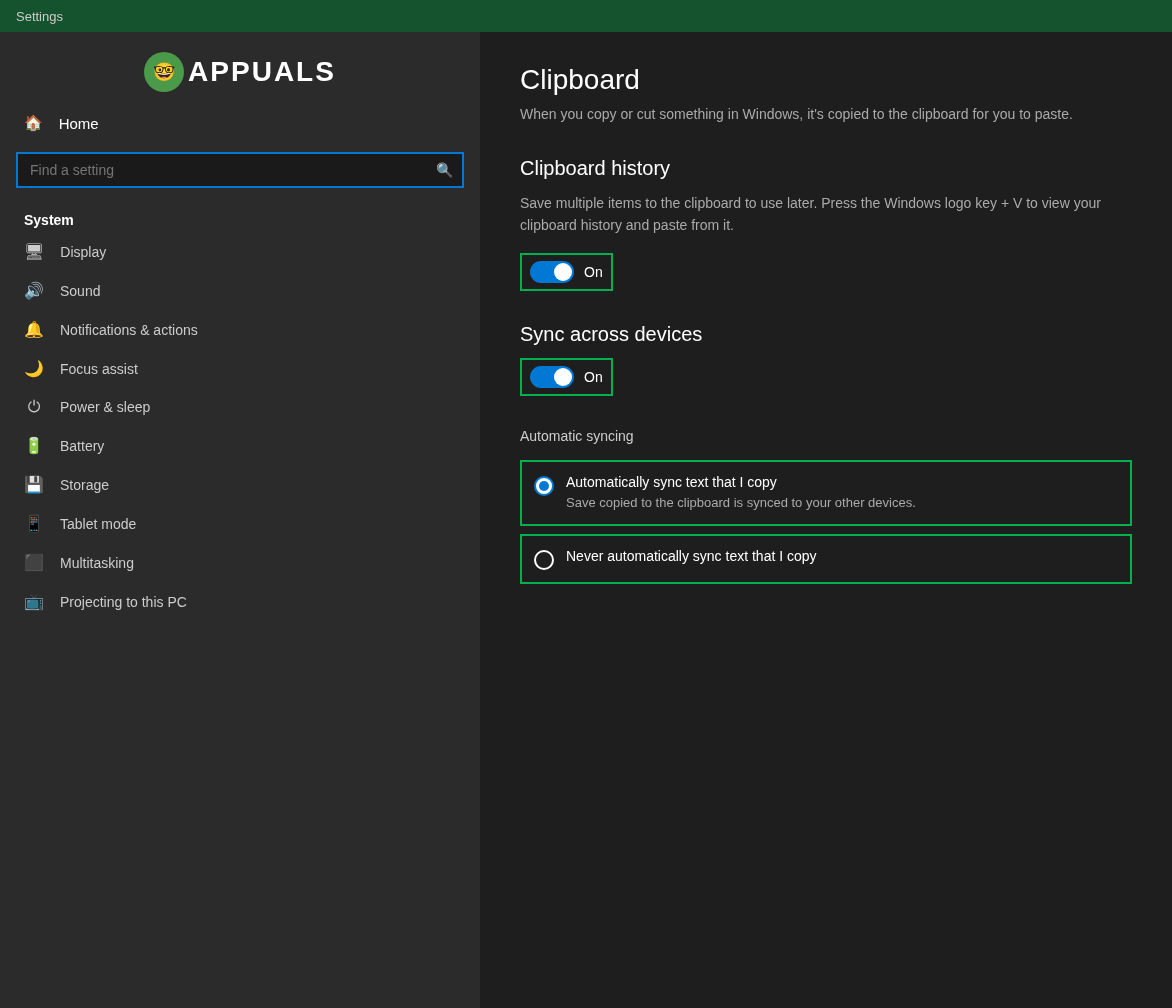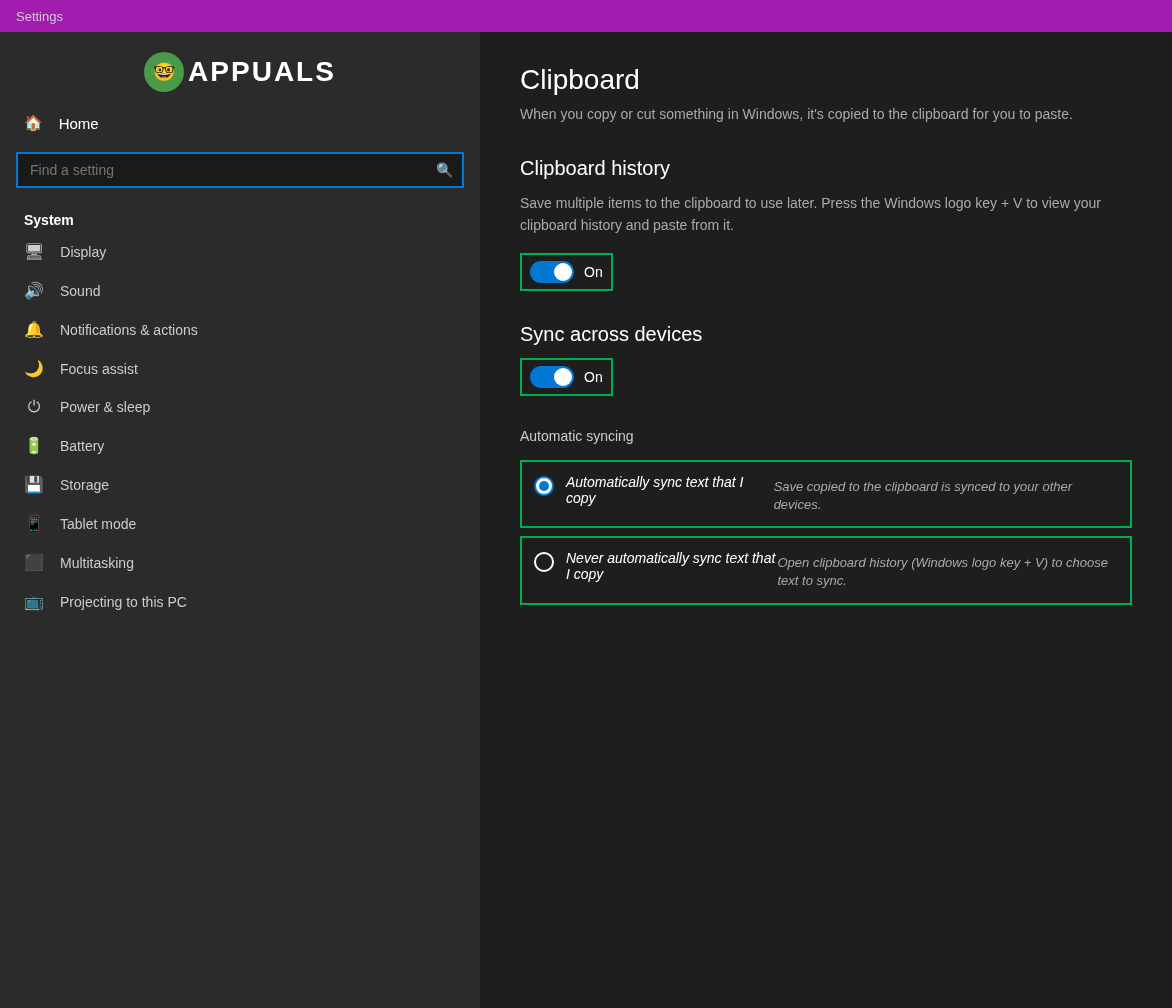--- a/index.html
+++ b/index.html
@@ -9,21 +9,21 @@
       color: #ffffff;
       width: 1172px;
       height: 1008px;
       overflow: hidden;
       display: flex;
       flex-direction: column;
     }
 
     
     .title-bar {
-      background: #a21caf;
+      background: #14532d;
       padding: 8px 16px;
       font-size: 13px;
       color: #cccccc;
       display: flex;
       align-items: center;
       height: 32px;
       flex-shrink: 0;
     }
 
     
@@ -254,22 +254,21 @@
     .radio-circle.selected::after {
       content: '';
       width: 10px;
       height: 10px;
       border-radius: 50%;
       background: #0078d4;
     }
 
     .radio-content {
       display: flex;
-      flex-direction: row;
-      font-style: italic;
+      flex-direction: column;
     }
 
     .radio-title {
       font-size: 14px;
       color: #ffffff;
     }
 
     .radio-desc {
       font-size: 13px;
       color: #aaaaaa;
@@ -386,20 +385,19 @@
           <span class="radio-title">Automatically sync text that I copy</span>
           <span class="radio-desc">Save copied to the clipboard is synced to your other devices.</span>
         </div>
       </div>
 
       <div class="radio-option">
         <div class="radio-circle">
         </div>
         <div class="radio-content">
           <span class="radio-title">Never automatically sync text that I copy</span>
-          <span class="radio-desc">Open clipboard history (Windows logo key + V) to choose text to sync.</span>
         </div>
       </div>
 
     </div>
 
   </div>
 </div>
 
 </body></html>

